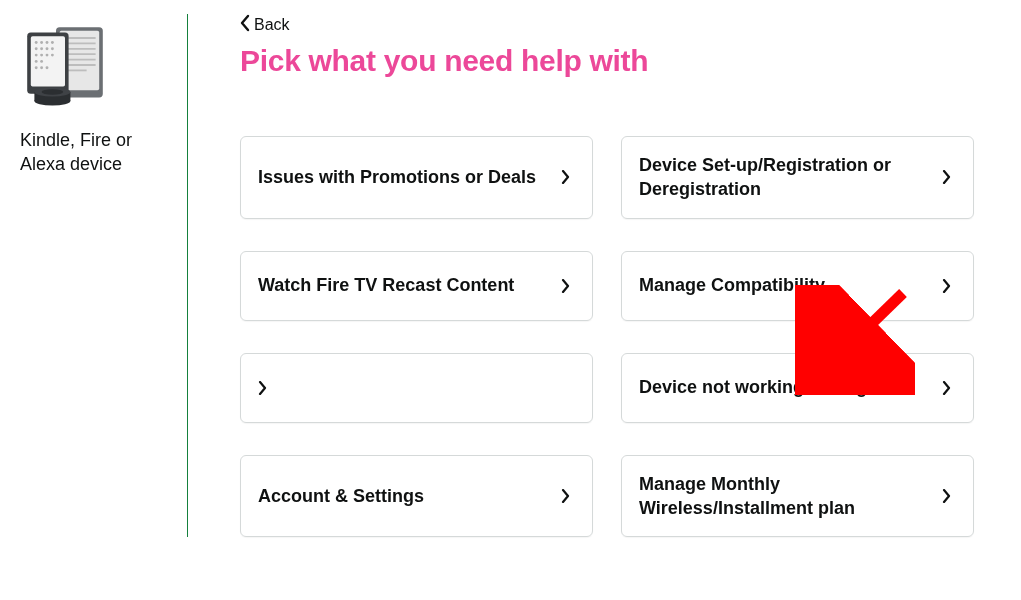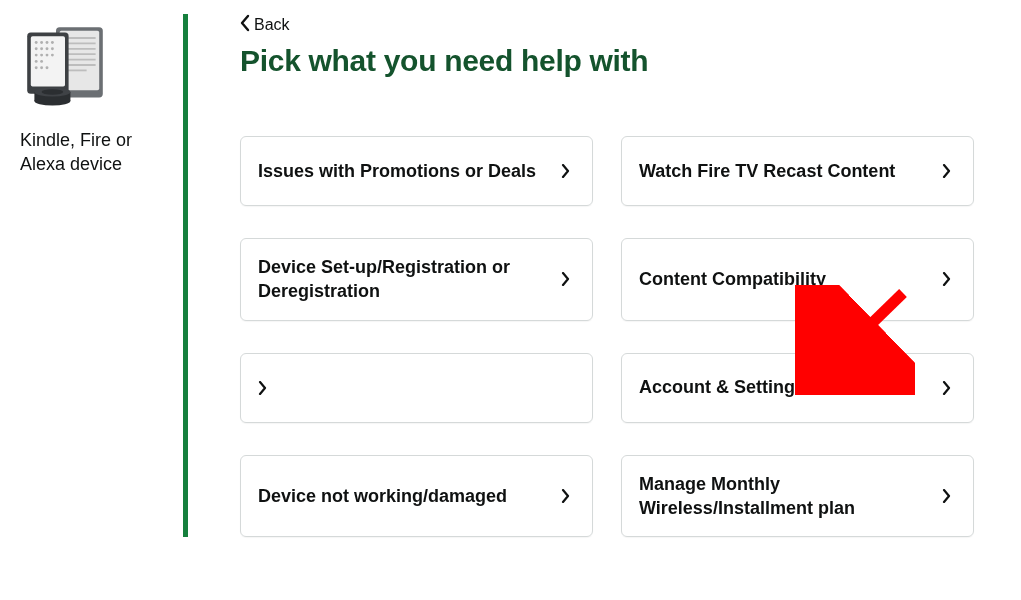--- a/index.html
+++ b/index.html
@@ -12,21 +12,21 @@
       overflow: hidden;
       position: relative;
     }
     .container {
       display: flex;
       padding: 14px 0 0 20px;
     }
     .sidebar {
       width: 168px;
       flex-shrink: 0;
-      border-right: 5px solid #15803d;
+      border-right: 1px solid #15803d;
       padding-right: 18px;
       padding-top: 6px;
     }
     .device-svg {
       width: 90px;
       height: 90px;
       margin-bottom: 10px;
     }
     .sidebar-label {
       font-size: 18px;
@@ -49,21 +49,21 @@
       margin-bottom: 8px;
       margin-left: -2px;
     }
     .back-chevron {
       display: inline-block;
       margin-right: 2px;
     }
     .page-title {
       font-size: 30px;
       font-weight: 700;
-      color: #14532d;
+      color: #ec4899;
       margin-bottom: 58px;
       letter-spacing: -0.3px;
     }
     .options-grid {
       display: grid;
       grid-template-columns: repeat(2, 353px);
       column-gap: 28px;
       row-gap: 32px;
     }
     .option-card {
@@ -158,65 +158,65 @@
       <div class="option-card">
         <span class="option-label">Issues with Promotions or Deals</span>
         <span class="card-chevron">
           <svg width="9" height="14" viewBox="0 0 9 14">
               <path d="M2 1 L7 7 L2 13" stroke="#0f1111" stroke-width="2.2" fill="none" stroke-linecap="round" stroke-linejoin="round"></path>
             </svg>
         </span>
       </div>
 
       <div class="option-card">
+        <span class="option-label">Device Set-up/Registration or Deregistration</span>
+        <span class="card-chevron">
+          <svg width="9" height="14" viewBox="0 0 9 14">
+              <path d="M2 1 L7 7 L2 13" stroke="#0f1111" stroke-width="2.2" fill="none" stroke-linecap="round" stroke-linejoin="round"></path>
+            </svg>
+        </span>
+      </div>
+
+      <div class="option-card">
         <span class="option-label">Watch Fire TV Recast Content</span>
         <span class="card-chevron">
           <svg width="9" height="14" viewBox="0 0 9 14">
               <path d="M2 1 L7 7 L2 13" stroke="#0f1111" stroke-width="2.2" fill="none" stroke-linecap="round" stroke-linejoin="round"></path>
             </svg>
         </span>
       </div>
 
       <div class="option-card">
-        <span class="option-label">Device Set-up/Registration or Deregistration</span>
-        <span class="card-chevron">
-          <svg width="9" height="14" viewBox="0 0 9 14">
-              <path d="M2 1 L7 7 L2 13" stroke="#0f1111" stroke-width="2.2" fill="none" stroke-linecap="round" stroke-linejoin="round"></path>
-            </svg>
-        </span>
-      </div>
-
-      <div class="option-card">
-        <span class="option-label">Content Compatibility</span>
-        <span class="card-chevron">
-          <svg width="9" height="14" viewBox="0 0 9 14">
-              <path d="M2 1 L7 7 L2 13" stroke="#0f1111" stroke-width="2.2" fill="none" stroke-linecap="round" stroke-linejoin="round"></path>
-            </svg>
-        </span>
-      </div>
-
-      <div class="option-card">
+        <span class="option-label">Manage Compatibility</span>
+        <span class="card-chevron">
+          <svg width="9" height="14" viewBox="0 0 9 14">
+              <path d="M2 1 L7 7 L2 13" stroke="#0f1111" stroke-width="2.2" fill="none" stroke-linecap="round" stroke-linejoin="round"></path>
+            </svg>
+        </span>
+      </div>
+
+      <div class="option-card">
+        <span class="card-chevron">
+          <svg width="9" height="14" viewBox="0 0 9 14">
+              <path d="M2 1 L7 7 L2 13" stroke="#0f1111" stroke-width="2.2" fill="none" stroke-linecap="round" stroke-linejoin="round"></path>
+            </svg>
+        </span>
+      </div>
+
+      <div class="option-card">
+        <span class="option-label">Device not working/damaged</span>
         <span class="card-chevron">
           <svg width="9" height="14" viewBox="0 0 9 14">
               <path d="M2 1 L7 7 L2 13" stroke="#0f1111" stroke-width="2.2" fill="none" stroke-linecap="round" stroke-linejoin="round"></path>
             </svg>
         </span>
       </div>
 
       <div class="option-card">
         <span class="option-label">Account &amp; Settings</span>
-        <span class="card-chevron">
-          <svg width="9" height="14" viewBox="0 0 9 14">
-              <path d="M2 1 L7 7 L2 13" stroke="#0f1111" stroke-width="2.2" fill="none" stroke-linecap="round" stroke-linejoin="round"></path>
-            </svg>
-        </span>
-      </div>
-
-      <div class="option-card">
-        <span class="option-label">Device not working/damaged</span>
         <span class="card-chevron">
           <svg width="9" height="14" viewBox="0 0 9 14">
               <path d="M2 1 L7 7 L2 13" stroke="#0f1111" stroke-width="2.2" fill="none" stroke-linecap="round" stroke-linejoin="round"></path>
             </svg>
         </span>
       </div>
 
       <div class="option-card">
         <span class="option-label">Manage Monthly Wireless/Installment plan</span>
         <span class="card-chevron">

